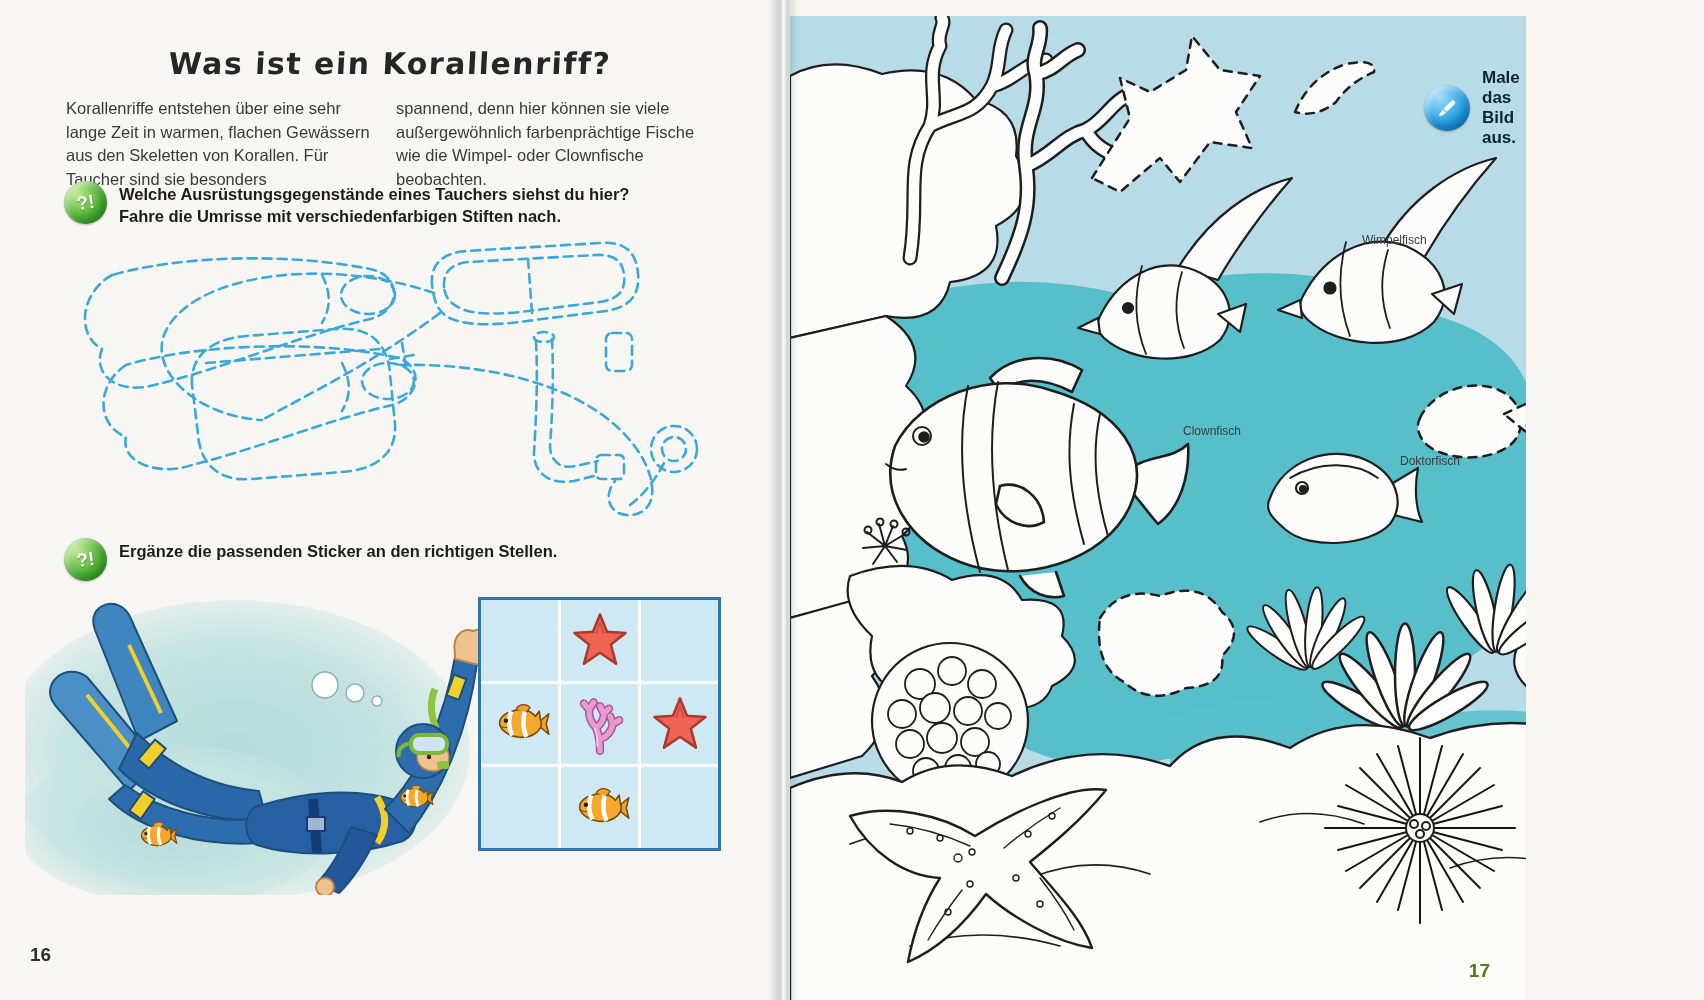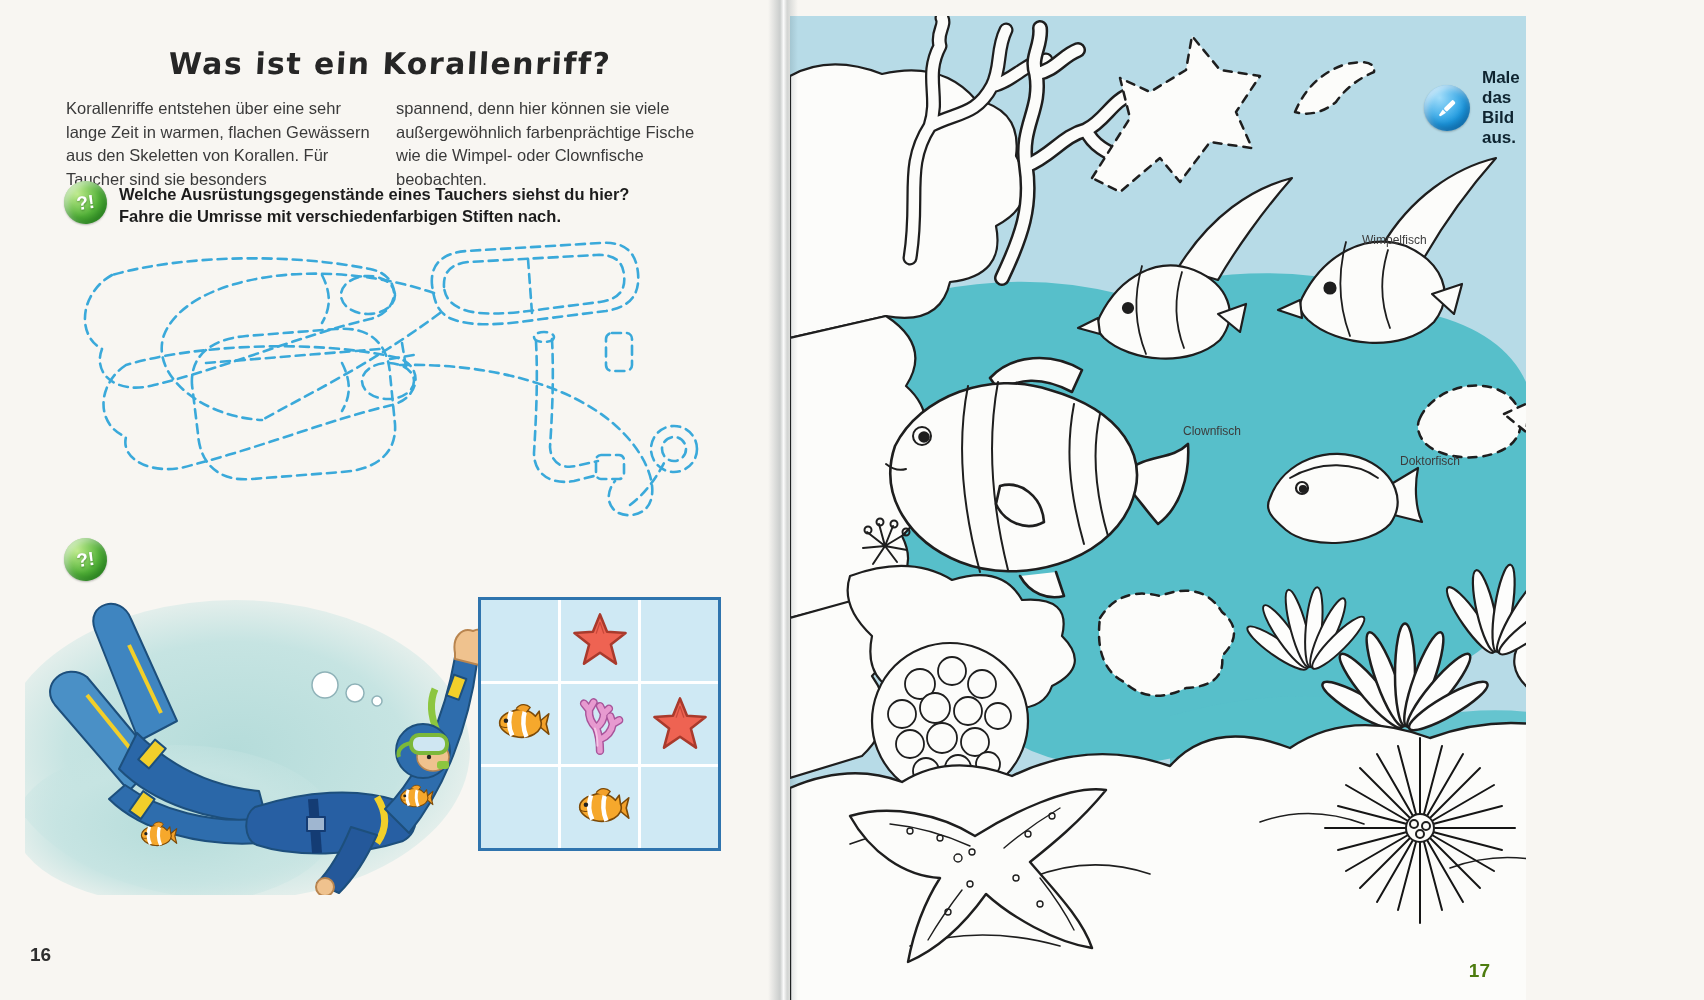--- a/index.html
+++ b/index.html
@@ -127,20 +127,21 @@
         <circle cx="604" cy="236" r="23"></circle>
         <circle cx="604" cy="236" r="12"></circle>
         <path d="M560,292 C576,280 588,262 594,250"></path>
         <rect x="536" y="120" width="26" height="38" rx="6"></rect>
       </g>
     </svg>
 
     <div class="task t2">
       <div class="badge green">?!</div>
       <div class="task-lines">
+        <div>Ergänze die passenden Sticker an den richtigen Stellen.</div>
       </div>
     </div>
 
     <svg class="diver-scene" width="460" height="310" viewBox="0 0 460 310">
       <defs>
         <radialGradient id="wash" cx="50%" cy="50%" r="60%">
           <stop offset="0%" stop-color="#b5dcda"></stop>
           <stop offset="60%" stop-color="#c6e4e2"></stop>
           <stop offset="100%" stop-color="#c6e4e2" stop-opacity="0"></stop>
         </radialGradient>

